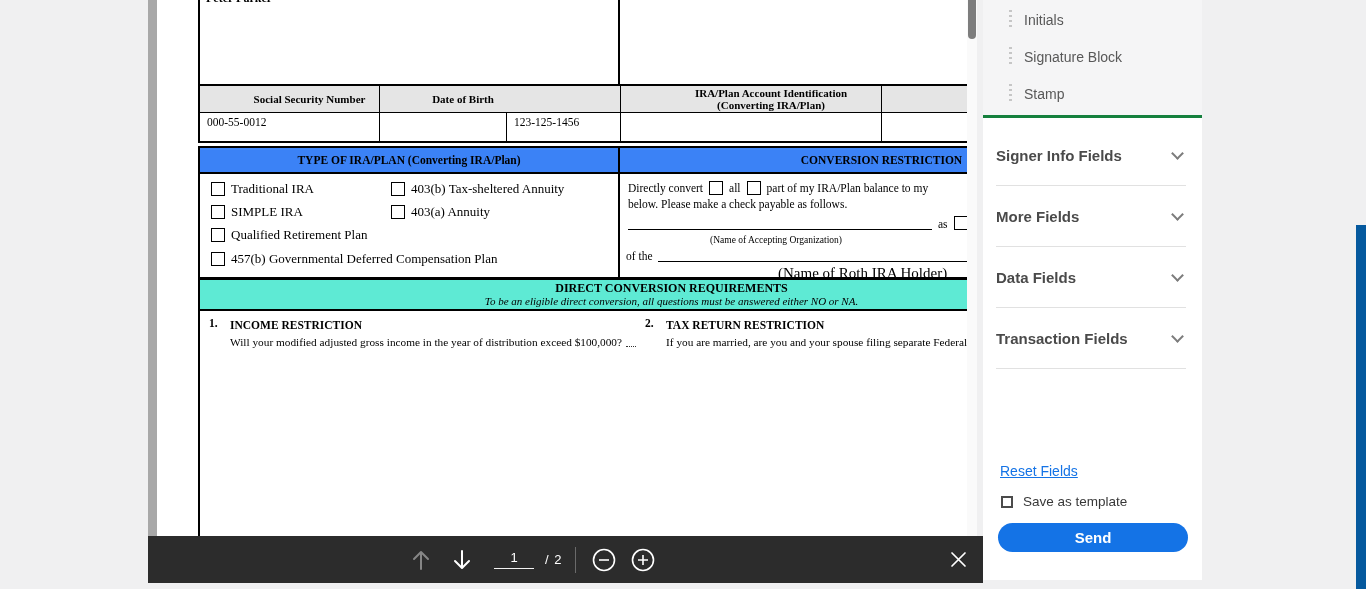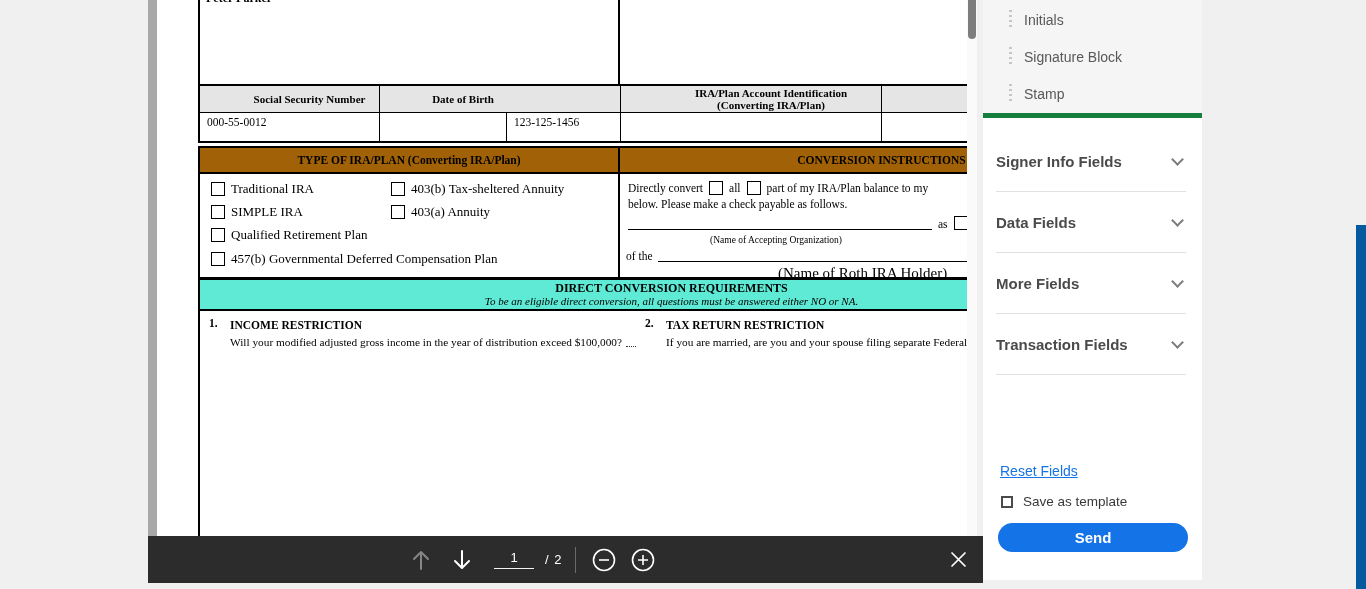--- a/index.html
+++ b/index.html
@@ -22,21 +22,21 @@
   .rowB { top:84px; height:29px; border-top:2px solid #000; border-bottom:1px solid #000; background:#e5e5e5; }
   .rowB > div { border-left:1px solid #000; display:flex; flex-direction:column; align-items:center; justify-content:center; font-weight:bold; font-size:11px; text-align:center; line-height:12px;padding-left:40px; }
   .rowB > div:first-child { border-left:2px solid #000; }
   .hb1 { width:181px; } .hb2 { width:127px; } .hb3 { width:114px;margin-top:36px; } .hb4 { width:261px; font-size:10.5px; } .hb5 { width:262px; }
 
   .rowC { top:113px; height:30px; border-bottom:2px solid #000; background:#fff; }
   .rowC > div { border-left:1px solid #000; font-size:11.5px; padding:3px 0 0 7px; }
   .rowC > div:first-child { border-left:2px solid #000; }
   .vb1 { width:181px; } .vb2 { width:127px; } .vb3 { width:114px; } .vb4 { width:261px; } .vb5 { width:262px; }
 
-  .rowD { top:146px; height:28px; border-top:2px solid #000; border-bottom:2px solid #000; background:#a16207; }
+  .rowD { top:146px; height:28px; border-top:2px solid #000; border-bottom:2px solid #000; background:#3b82f6; }
   .rowD > div { display:flex; align-items:center; justify-content:center; font-weight:bold; font-size:11.5px; }
   .rowD .cellL { width:422px; border-left:2px solid #000; border-right:2px solid #000; }
   .rowD .cellR { width:523px; }
 
   .rowE { top:174px; height:103px; }
   .rowE .cellL { width:422px; border-left:2px solid #000; border-right:2px solid #000; position:relative; }
   .rowE .cellR { width:523px; position:relative; font-size:11.5px; }
 
   .cb { display:inline-block; width:14px; height:14px; border:1.5px solid #000; background:#fff; vertical-align:middle; flex:none; }
   .opt { position:absolute; display:flex; align-items:center; gap:6px; font-size:13px; white-space:nowrap; }
@@ -69,26 +69,26 @@
 
   
   .toolbar { position:absolute; left:148px; top:536px; width:835px; height:47px; background:#2c2c2c; display:flex; align-items:center; }
   .tb-btn { display:flex; align-items:center; justify-content:center; cursor:pointer; }
   .pgbox { width:40px; border-bottom:1.5px solid #f2f2f2; text-align:center; color:#fff; font-size:13px; padding-bottom:3px; }
   .pgtotal { color:#fff; font-size:13px; letter-spacing:1px; }
   .tb-div { width:1px; height:26px; background:#6a6a6a; }
 
   
   .sidebar { position:absolute; left:983px; top:0; width:219px; height:580px; background:#ffffff; }
-  .palette { position:absolute; left:0; top:0; width:219px; height:118px; background:#f5f5f6; border-bottom:5px solid #15803d; padding-top:1px; }
+  .palette { position:absolute; left:0; top:0; width:219px; height:118px; background:#f5f5f6; border-bottom:3px solid #15803d; padding-top:1px; }
   .pal-item { height:37px; display:flex; align-items:center; padding-left:26px; gap:12px; cursor:grab; }
   .dots { width:3px; height:20px; background-image:repeating-linear-gradient(#c6c6c6 0 2px, transparent 2px 5px); }
   .pal-label { font-size:14px; color:#585858; }
 
-  .sections { position:absolute; left:0; top:131px; width:219px; }
+  .sections { position:absolute; left:0; top:125px; width:219px; }
   .sec { height:61px; margin:0 16px 0 13px; border-bottom:1px solid #e1e1e1; display:flex; align-items:center; justify-content:space-between; cursor:pointer; }
   .sec-label { font-size:15px; font-weight:bold; color:#4a4a4a; }
   .chev { width:9px; height:9px; border-right:2px solid #7c7c7c; border-bottom:2px solid #7c7c7c; transform:rotate(45deg); margin:-4px 4px 0 0; }
 
   .reset-link { position:absolute; left:17px; top:463px; font-size:14px; color:#1473e6; text-decoration:underline; cursor:pointer; }
   .save-row { position:absolute; left:18px; top:494px; display:flex; align-items:center; gap:10px; cursor:pointer; }
   .save-cb { width:12px; height:12px; border:2px solid #4b4b4b; background:#fff; }
   .save-label { font-size:13.5px; color:#383838; }
   .send-btn { position:absolute; left:15px; top:523px; width:190px; height:29px; border-radius:15px; background:#1473e6; color:#fff; font-size:15px; font-weight:bold; display:flex; align-items:center; justify-content:center; cursor:pointer; border:none; }
 
@@ -126,21 +126,21 @@
         <div class="row rowC">
           <div class="vb1">000-55-0012</div>
           <div class="vb2"></div>
           <div class="vb3">123-125-1456</div>
           <div class="vb4"></div>
           <div class="vb5"></div>
         </div>
 
         <div class="row rowD">
           <div class="cellL">TYPE OF IRA/PLAN (Converting IRA/Plan)</div>
-          <div class="cellR">CONVERSION INSTRUCTIONS</div>
+          <div class="cellR">CONVERSION RESTRICTION</div>
         </div>
 
         <div class="row rowE">
           <div class="cellL">
             <div class="opt" style="top:7px; left:11px;">
               <span class="cb"></span>
               <span>Traditional IRA</span>
             </div>
             <div class="opt" style="top:30px; left:11px;">
               <span class="cb"></span>
@@ -267,25 +267,25 @@
         <div class="pal-label">Stamp</div>
       </div>
     </div>
 
     <div class="sections">
       <div class="sec">
         <div class="sec-label">Signer Info Fields</div>
         <div class="chev"></div>
       </div>
       <div class="sec">
+        <div class="sec-label">More Fields</div>
+        <div class="chev"></div>
+      </div>
+      <div class="sec">
         <div class="sec-label">Data Fields</div>
-        <div class="chev"></div>
-      </div>
-      <div class="sec">
-        <div class="sec-label">More Fields</div>
         <div class="chev"></div>
       </div>
       <div class="sec">
         <div class="sec-label">Transaction Fields</div>
         <div class="chev"></div>
       </div>
     </div>
 
     <div class="reset-link">Reset Fields</div>
 

